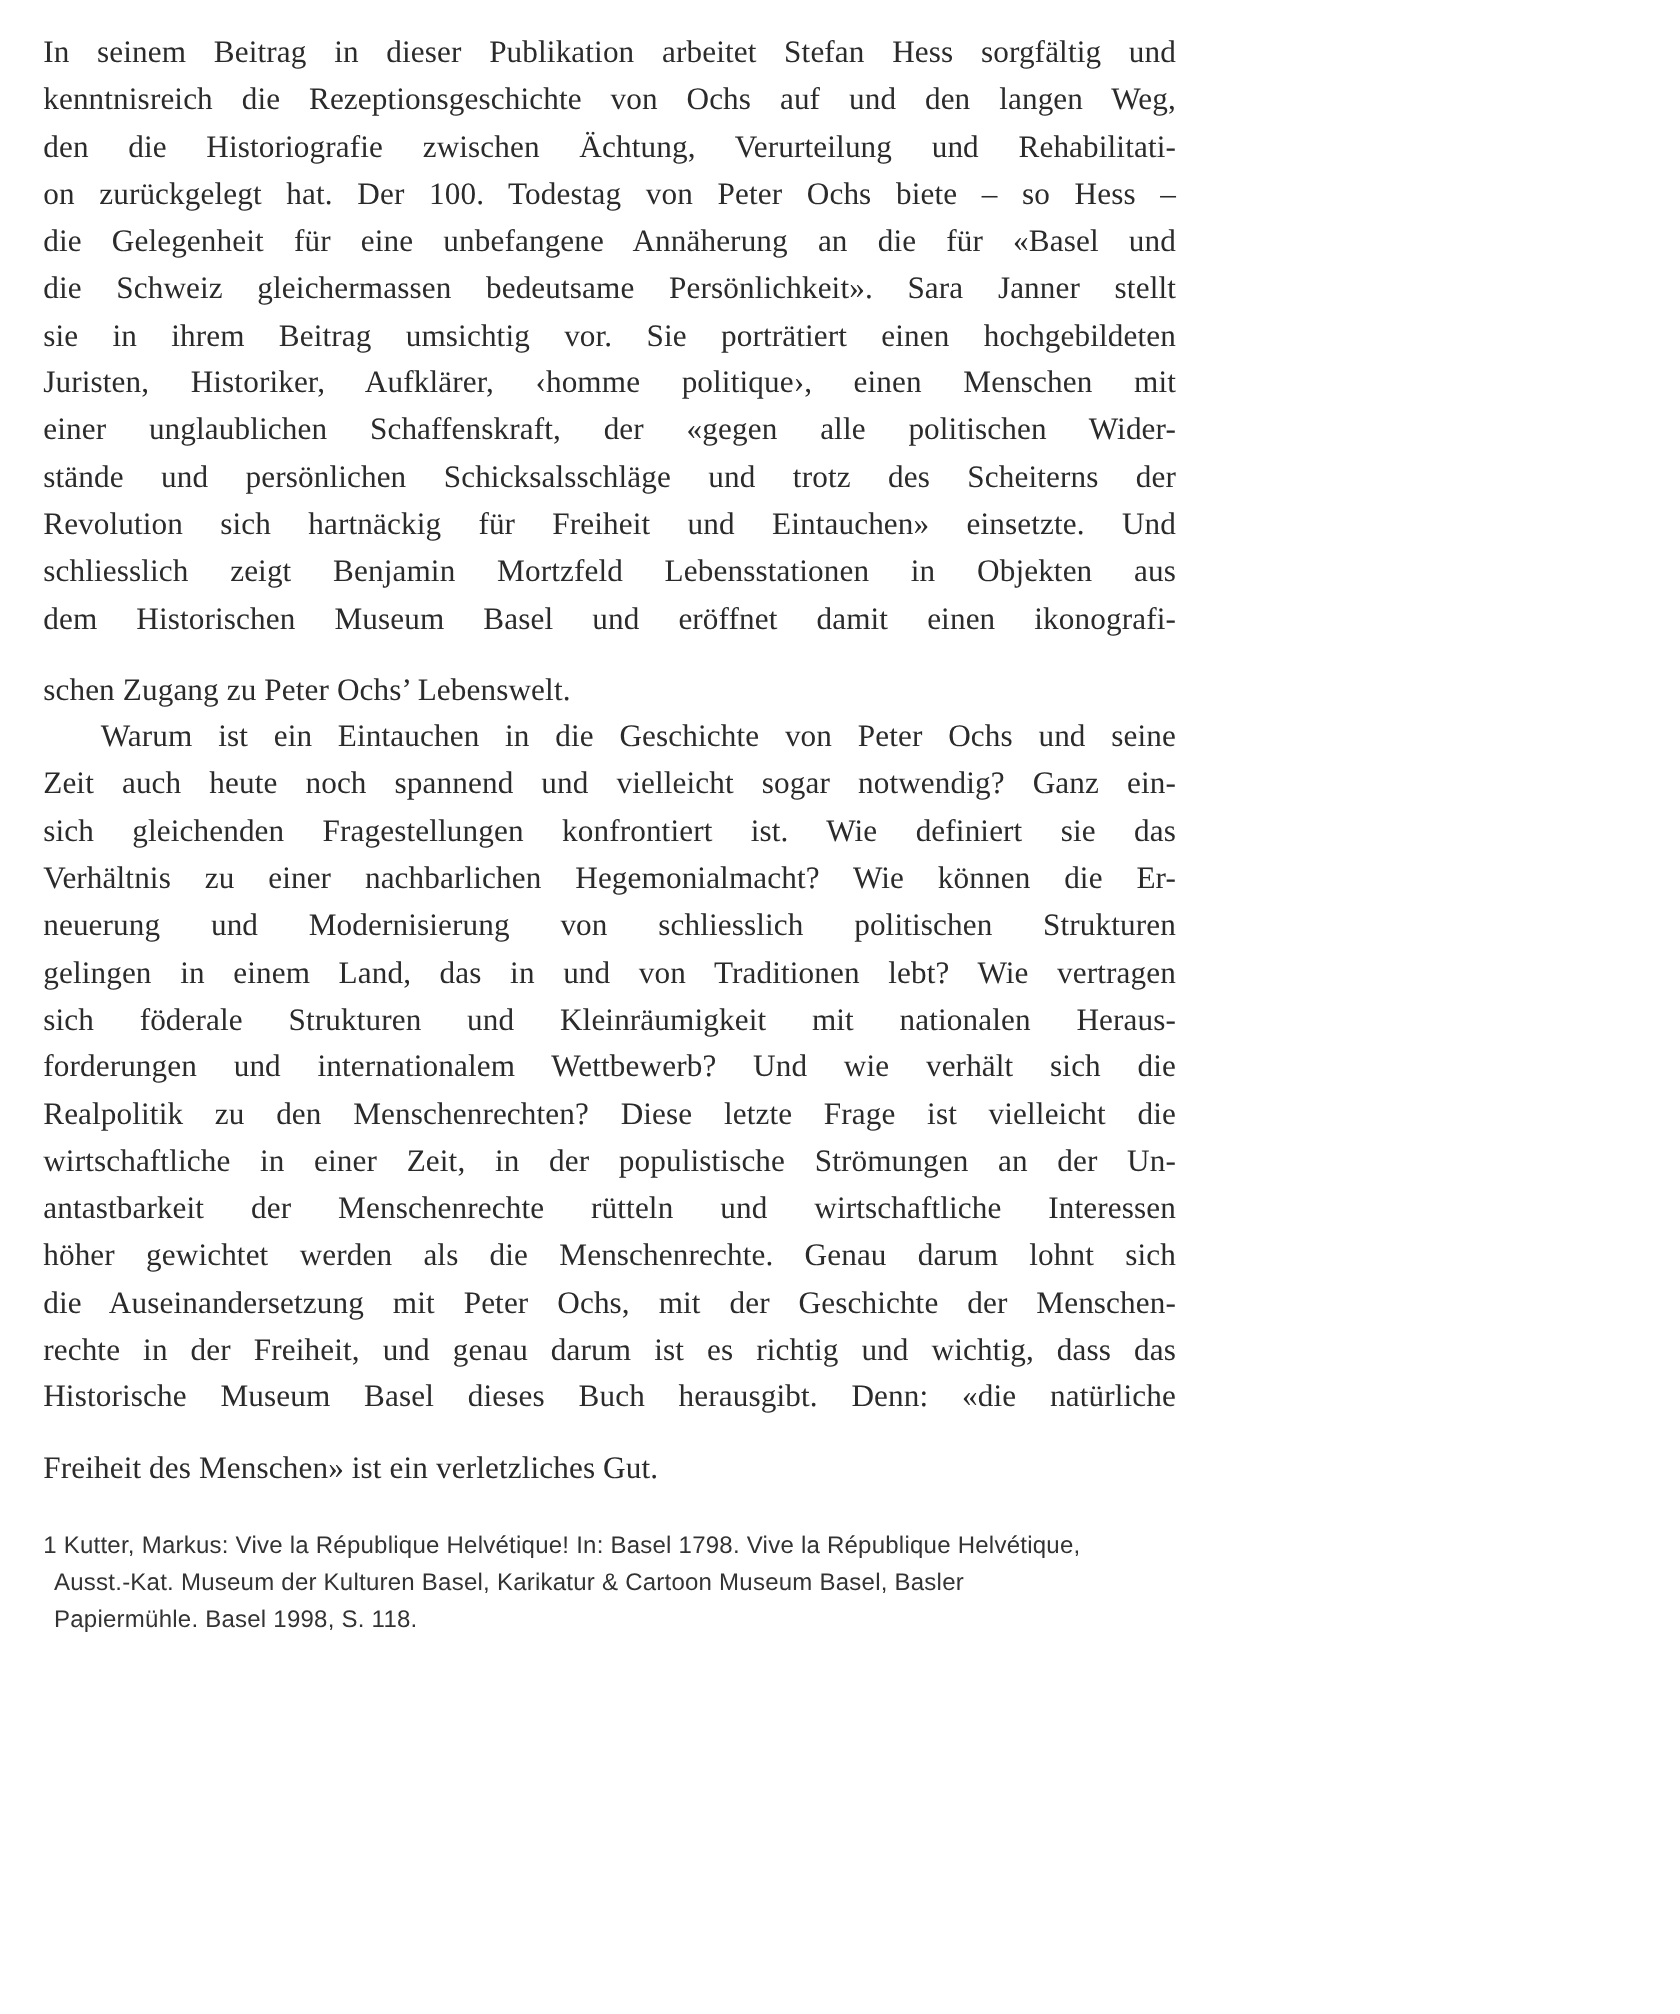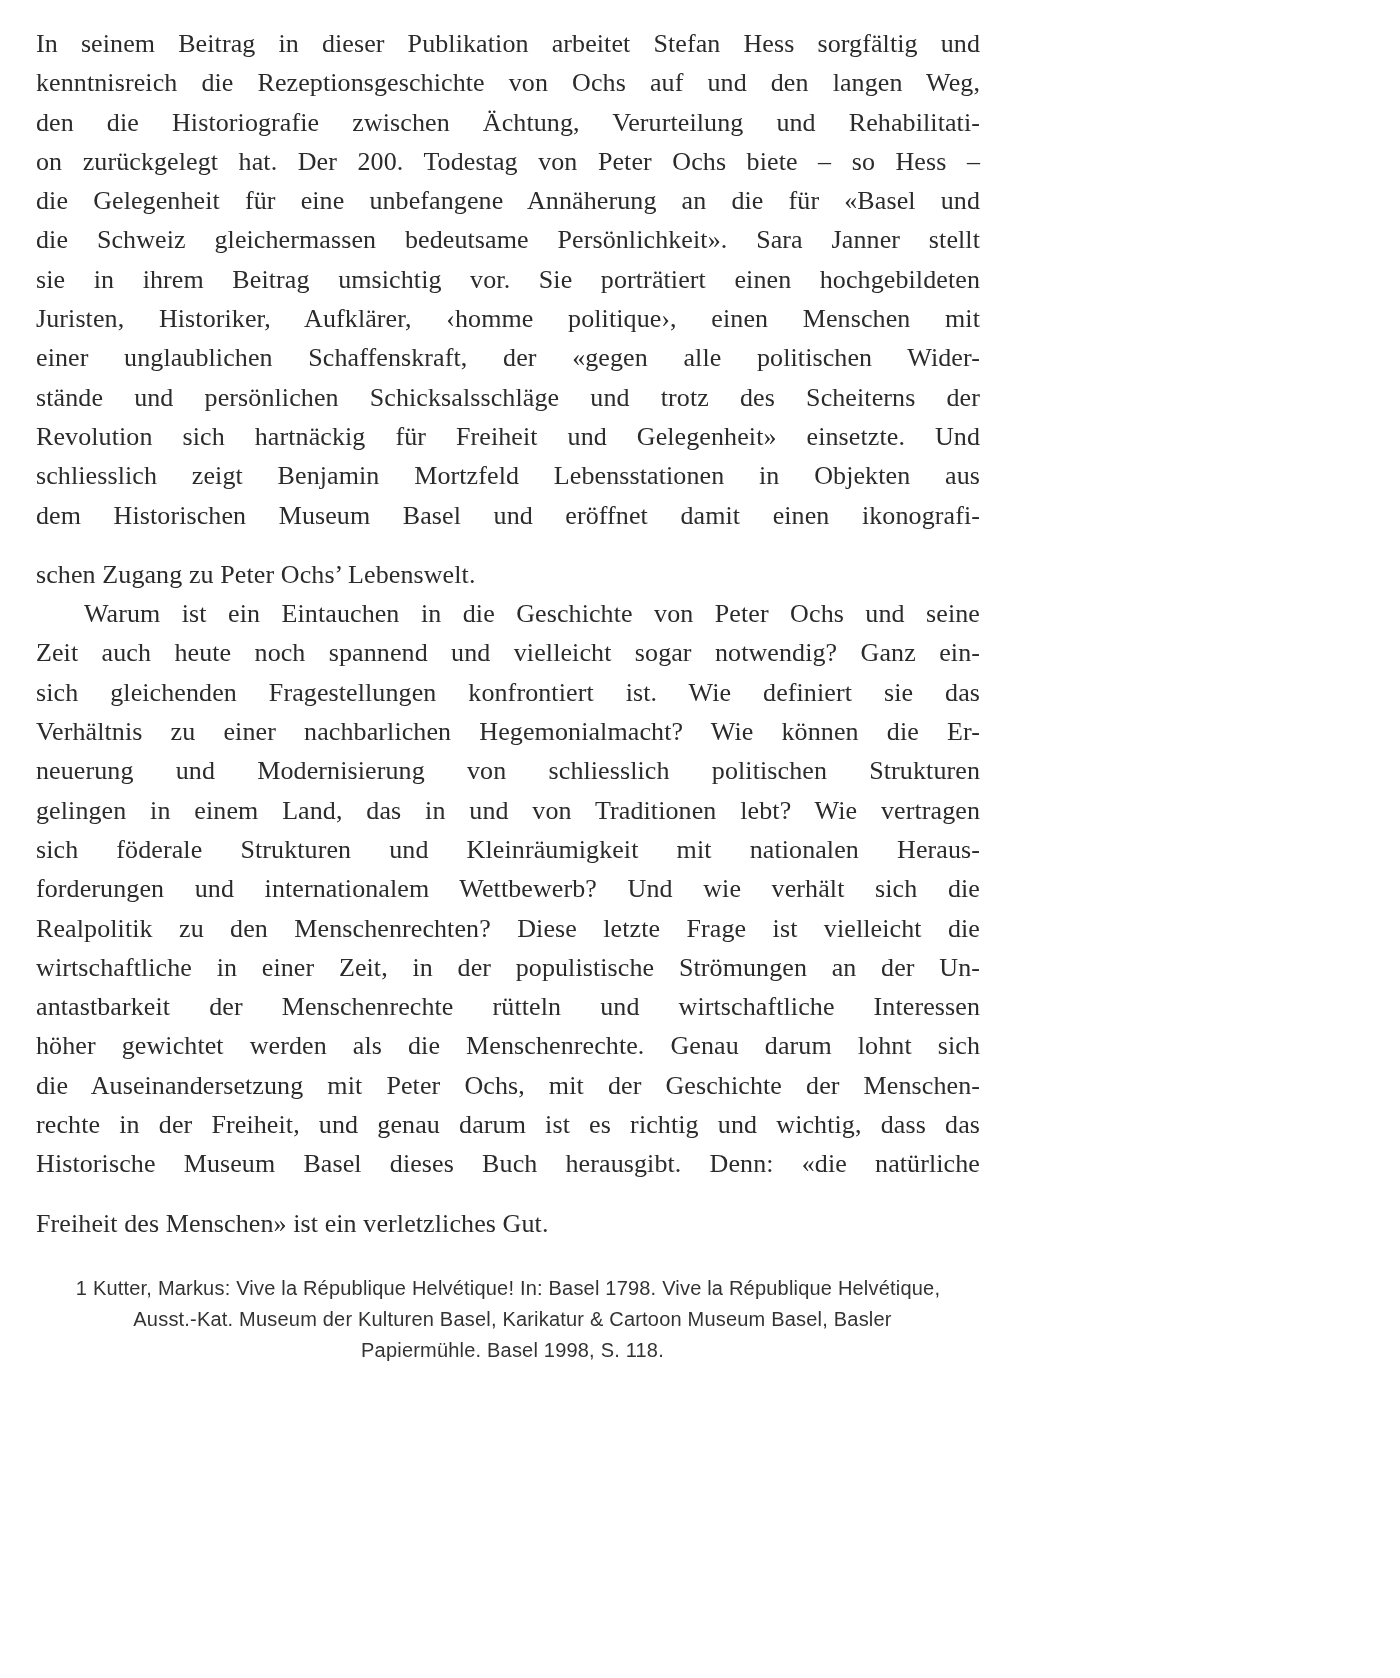--- a/index.html
+++ b/index.html
@@ -45,43 +45,43 @@
     top: 1273px;
     width: 944px;
     color: #333333;
     font-family: "Liberation Sans", sans-serif;
     font-size: 20px;
     line-height: 31px;
     letter-spacing: 0.2px;
   }
   .footnote .fline {
     white-space: nowrap;
-    text-align: center;
+    text-align: left;
   }
   .footnote .fline.wrapped {
     padding-left: 9px;
   }
 </style>
 </head>
 <body>
 
 <div class="page">
   <div class="body-text">
       <div class="paragraph">
         <div class="line first">In seinem Beitrag in dieser Publikation arbeitet Stefan Hess sorgfältig und</div>
         <div class="line">kenntnisreich die Rezeptionsgeschichte von Ochs auf und den langen Weg,</div>
         <div class="line">den die Historiografie zwischen Ächtung, Verurteilung und Rehabilitati-</div>
-        <div class="line">on zurückgelegt hat. Der 200. Todestag von Peter Ochs biete – so Hess –</div>
+        <div class="line">on zurückgelegt hat. Der 100. Todestag von Peter Ochs biete – so Hess –</div>
         <div class="line">die Gelegenheit für eine unbefangene Annäherung an die für «Basel und</div>
         <div class="line">die Schweiz gleichermassen bedeutsame Persönlichkeit». Sara Janner stellt</div>
         <div class="line">sie in ihrem Beitrag umsichtig vor. Sie porträtiert einen hochgebildeten</div>
         <div class="line">Juristen, Historiker, Aufklärer, ‹homme politique›, einen Menschen mit</div>
         <div class="line">einer unglaublichen Schaffenskraft, der «gegen alle politischen Wider-</div>
         <div class="line">stände und persönlichen Schicksalsschläge und trotz des Scheiterns der</div>
-        <div class="line">Revolution sich hartnäckig für Freiheit und Gelegenheit» einsetzte. Und</div>
+        <div class="line">Revolution sich hartnäckig für Freiheit und Eintauchen» einsetzte. Und</div>
         <div class="line">schliesslich zeigt Benjamin Mortzfeld Lebensstationen in Objekten aus</div>
         <div class="line">dem Historischen Museum Basel und eröffnet damit einen ikonografi-</div>
         <div class="line last">schen Zugang zu Peter Ochs’ Lebenswelt.</div>
       </div>
       <div class="paragraph indented">
         <div class="line first">Warum ist ein Eintauchen in die Geschichte von Peter Ochs und seine</div>
         <div class="line">Zeit auch heute noch spannend und vielleicht sogar notwendig? Ganz ein-</div>
         <div class="line">sich gleichenden Fragestellungen konfrontiert ist. Wie definiert sie das</div>
         <div class="line">Verhältnis zu einer nachbarlichen Hegemonialmacht? Wie können die Er-</div>
         <div class="line">neuerung und Modernisierung von schliesslich politischen Strukturen</div>

